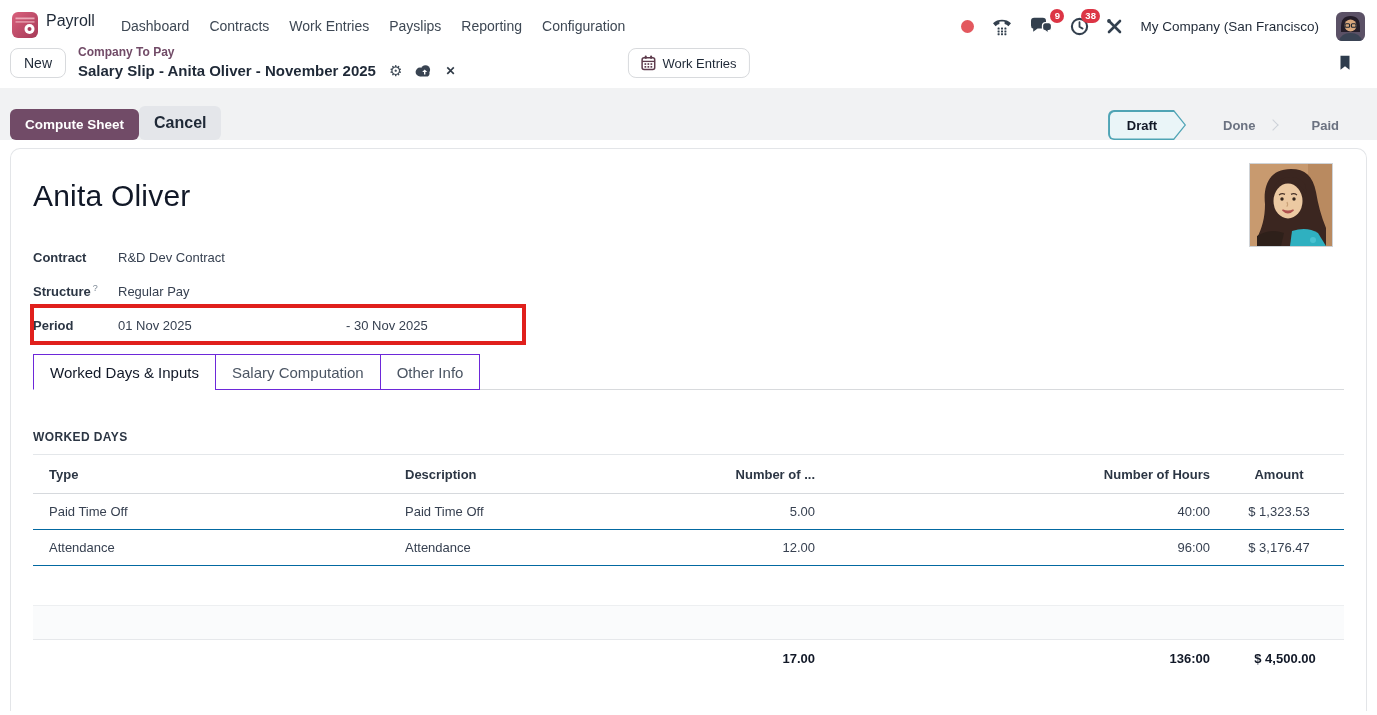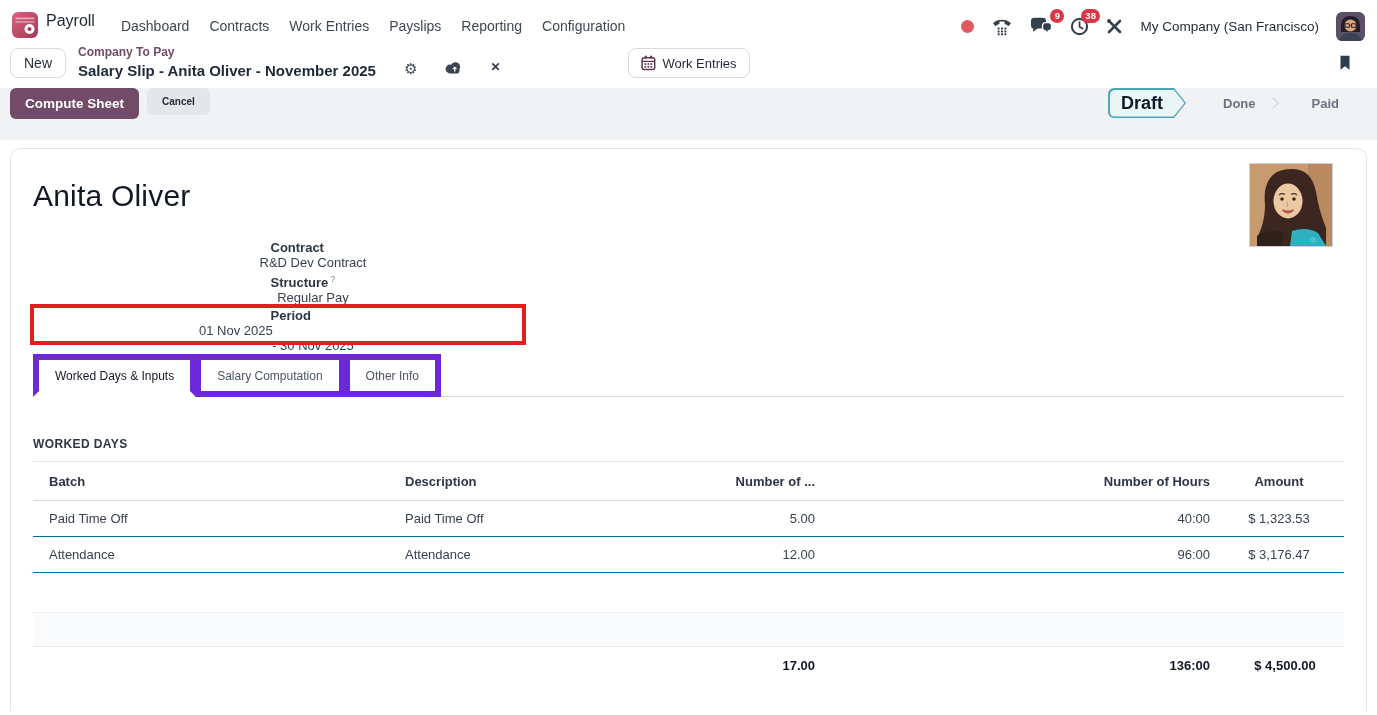--- a/index.html
+++ b/index.html
@@ -20,66 +20,66 @@
   .badge { position:absolute; top:-8px; right:-11px; background:#dc3545; color:#fff;
            font-size:9.5px; font-weight:700; border-radius:9px; padding:2px 4.5px; line-height:1; }
   .company { font-size:13.5px; color:#1f2937; }
   .user-avatar { width:29px; height:29px; border-radius:6px; overflow:hidden; flex:none; }
   
   .crumb-row { height:50px; display:flex; align-items:center; padding:0 10px; position:relative; }
   .btn-new { border:1px solid #d8dadd; border-radius:8px; background:#fff; padding:6px 13px;
              font-size:14px; color:#1f2937; cursor:pointer; }
   .crumbs { margin-left:12px; display:flex; flex-direction:column; line-height:1.3; }
   .crumb-parent { font-size:12px; font-weight:700; color:#714B67; }
-  .crumb-current-row { display:flex; gap:28px; }
+  .crumb-current-row { display:flex; align-items:center; gap:13px; }
   .crumb-current { font-size:15px; font-weight:600; color:#1f2937; }
   .gear { font-size:15px; color:#414c58; line-height:1; }
   .xicon { font-size:12px; font-weight:700; color:#2f3a46; line-height:1; }
   .btn-work-entries { position:absolute; left:50%; transform:translateX(-50%);
     display:flex; align-items:center; gap:7px; border:1px solid #d8dadd; border-radius:8px;
     background:#fff; padding:6px 12px; font-size:13px; color:#1f2937; cursor:pointer; }
   .bookmark-wrap { margin-left:auto; padding-right:16px; display:flex; }
   
-  .statusbar { height:52px; background:#f1f2f3; display:flex; align-items:flex-start;
-               padding:0 38px 0 10px; gap:8px; }
+  .statusbar { height:52px; background:#f1f2f3; display:flex; align-items:flex-end;
+               padding:0 38px 0 10px; }
   .btn-primary { background:#714B67; color:#fff; font-size:13.5px; font-weight:600;
                  padding:8px 15px; border-radius:6px; border:none; cursor:pointer; }
-  .btn-secondary { background:#e4e6ea; color:#1f2937; font-size:10px; font-weight:600;
+  .btn-secondary { background:#e4e6ea; color:#1f2937; font-size:16px; font-weight:600;
                    padding:8px 15px; border-radius:6px; border:none; cursor:pointer; }
   .steps { margin-left:auto; display:flex; align-items:center; }
   .step-arrow { position:relative; height:30px; width:78px;
     clip-path:polygon(0 0, calc(100% - 12px) 0, 100% 50%, calc(100% - 12px) 100%, 0 100%);
     background:#4fa4b5; border-radius:6px 0 0 6px; cursor:pointer; }
   .step-arrow-inner { position:absolute; inset:1.5px;
     clip-path:polygon(0 0, calc(100% - 11px) 0, 100% 50%, calc(100% - 11px) 100%, 0 100%);
     background:#eaf5f8; border-radius:5px 0 0 5px; display:flex; align-items:center;
-    justify-content:center; padding-right:10px; font-size:18px; font-weight:700; color:#111827; }
+    justify-content:center; padding-right:10px; font-size:13px; font-weight:700; color:#111827; }
   .step { font-size:13px; font-weight:600; color:#6b7280; cursor:pointer;padding-left:22px; }
   .step.first-gap { margin-left:15px; }
   .chev { width:8px; height:8px; border-top:1.5px solid #cdd2d8; border-right:1.5px solid #cdd2d8;
           transform:rotate(45deg); margin:0 13px; }
   
   .content { height:575px; background:#fff; padding:8px 10px 4px; }
   .sheet { background:#fff; border:1px solid #e3e5e8; border-bottom:none;
            border-radius:10px 10px 0 0; height:100%; padding:22px 22px 0;
            position:relative; overflow:hidden; }
   .title { font-size:30px; color:#111827; font-weight:400; margin:8px 0 0 0; letter-spacing:.2px; }
   .photo-box { position:absolute; top:14px; right:33px; width:84px; height:84px;
                border:1px solid #cfd3d7; background:#c89a6f; cursor:pointer; }
   .fields { margin-top:27px; width:560px; position:relative; }
-  .frow { display:flex; align-items:center; height:34px; font-size:13px;flex-direction:column; }
+  .frow { display:flex; align-items:center; height:34px; font-size:13px; }
   .flabel { width:85px; font-weight:700; color:#2c3644; flex:none; }
   .fhelp { font-size:9px; color:#7b8794; vertical-align:super; margin-left:2px; font-weight:400; cursor:help; }
   .fvalue { color:#374151; min-width:20px; cursor:text; }
   .period-a { width:228px; flex:none; }
   .annotation { position:absolute; left:-3px; top:64px; width:496px; height:41px;
                 border:4px solid #e0201c; pointer-events:none; z-index:3; }
   
   .tabs { display:flex; margin-top:12px; border-bottom:1px solid #d8dadd; }
-  .tab { padding:9px 16px 8px; font-size:12px; color:#4b5563; border:6px solid #6d28d9;
+  .tab { padding:9px 16px 8px; font-size:15px; color:#4b5563; border:1px solid #6d28d9;
          background:#fff; margin-bottom:-1px; margin-right:-1px; cursor:pointer; }
   .tab.active { color:#111827; border-bottom-color:#fff; }
   
   .notebook-content { padding-top:40px; }
   .section-title { font-size:12px; font-weight:700; color:#2c3644; letter-spacing:.4px;
                    padding-bottom:10px; border-bottom:1px solid #e4e7ea; }
   table { width:100%; border-collapse:collapse; font-size:13px; table-layout:fixed; }
   th { font-weight:700; color:#2c3644; text-align:left; padding:12px 14px 11px 16px;
        border-bottom:1px solid #d6d9dd; cursor:pointer; }
   td { padding:10px 14px 10px 16px; border-bottom:1px solid #0369a1; color:#374151; }
@@ -281,21 +281,21 @@
       <table>
         <colgroup>
           <col style="width:356px">
             <col style="width:220px">
             <col style="width:220px">
             <col style="width:395px">
             <col style="width:120px">
         </colgroup>
         <thead>
           <tr>
-            <th>Batch</th>
+            <th>Type</th>
             <th>Description</th>
             <th class="num">Number of ...</th>
             <th class="num">Number of Hours</th>
             <th class="amt">Amount</th>
           </tr>
         </thead>
         <tbody>
           <tr>
             <td>Paid Time Off</td>
             <td>Paid Time Off</td>

